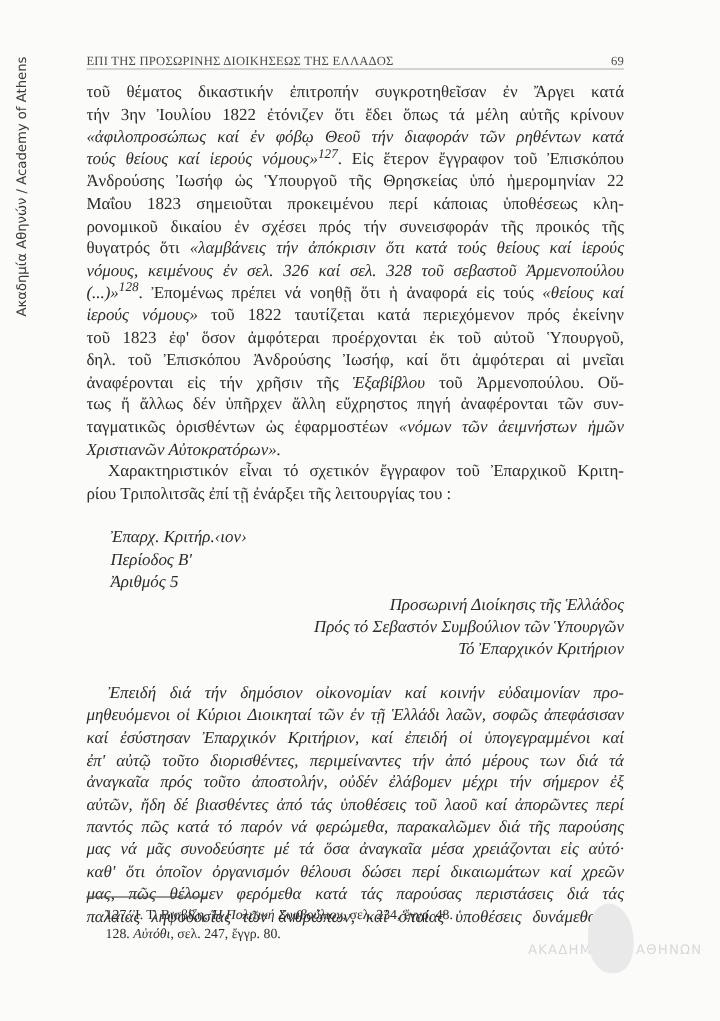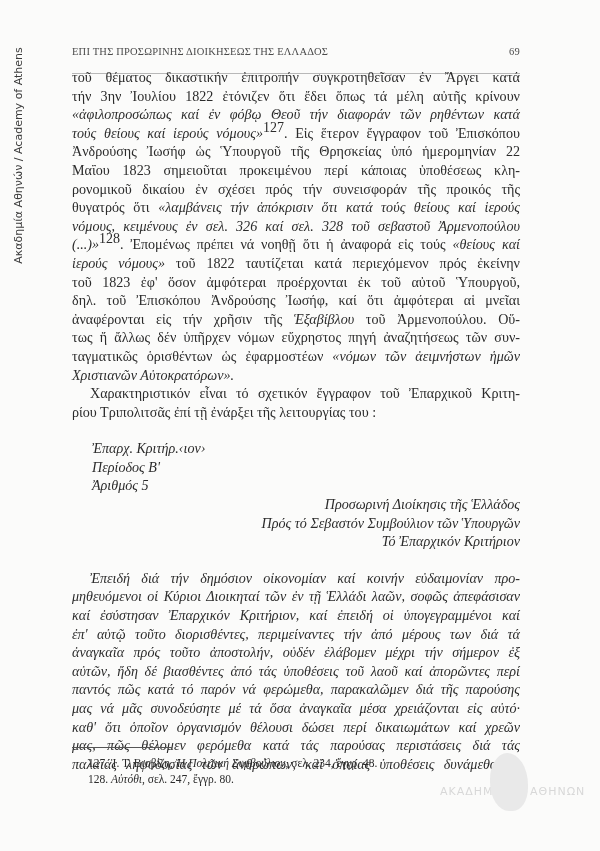--- a/index.html
+++ b/index.html
@@ -14,31 +14,31 @@
     display: flex; align-items: center; justify-content: center;
   }
   .side-label span {
     display: block; transform: rotate(-90deg); white-space: nowrap;
     font-family: "DejaVu Sans", sans-serif; font-size: 11px; color: #3a3a3a;
   }
   .header {
     position: absolute; left: 72px; top: 46px; width: 448px;
     display: flex; justify-content: space-between; align-items: baseline;
     font-size: 10.5px; letter-spacing: 0.2px; color: #4a4a4a;
-    padding-bottom: 16px; border-bottom: 1px solid #b8b8b8;
+    padding-bottom: 0; border-bottom: 1px solid #b8b8b8;
   }
   .body {
     position: absolute; left: 72px; top: 68px; width: 448px;
     font-size: 14.1px; line-height: 18.6px; text-align: justify;
   }
   .line { display: block; white-space: nowrap; text-align-last: justify; text-align: justify; }
   .line.last { text-align-last: left; }
   .line.indent { padding-left: 18px; }
   i, .it { font-style: italic; }
-  sup { font-size: 14px; line-height: 0; vertical-align: super; }
+  sup { font-size: 11px; line-height: 0; vertical-align: super; font-style: italic; }
   .gap { height: 18px; }
   .doc-lines { padding-left: 20px; font-style: italic; }
   .center-lines { text-align: right; font-style: italic; }
   .center-lines span { display: block; }
   .quote-block { font-style: italic; }
   .footnote-rule {
     position: absolute; left: 72px; top: 747px; width: 100px; height: 1px; background: #555;
   }
   .footnotes {
     position: absolute; left: 88px; top: 756px; font-size: 11.5px; line-height: 15.5px;
@@ -75,21 +75,21 @@
     <span class="line">Ἀνδρούσης Ἰωσήφ ὡς Ὑπουργοῦ τῆς Θρησκείας ὑπό ἡμερομηνίαν 22</span>
     <span class="line">Μαΐου 1823 σημειοῦται προκειμένου περί κάποιας ὑποθέσεως κλη-</span>
     <span class="line">ρονομικοῦ δικαίου ἐν σχέσει πρός τήν συνεισφοράν τῆς προικός τῆς</span>
     <span class="line"><span>θυγατρός ὅτι </span><i>«λαμβάνεις τήν ἀπόκρισιν ὅτι κατά τούς θείους καί ἱερούς</i></span>
     <span class="line it">νόμους, κειμένους ἐν σελ. 326 καί σελ. 328 τοῦ σεβαστοῦ Ἀρμενοπούλου</span>
     <span class="line"><i>(...)»</i><sup>128</sup><span>. Ἐπομένως πρέπει νά νοηθῇ ὅτι ἡ ἀναφορά εἰς τούς </span><i>«θείους καί</i></span>
     <span class="line"><i>ἱερούς νόμους»</i><span> τοῦ 1822 ταυτίζεται κατά περιεχόμενον πρός ἐκείνην</span></span>
     <span class="line">τοῦ 1823 ἐφ' ὅσον ἀμφότεραι προέρχονται ἐκ τοῦ αὐτοῦ Ὑπουργοῦ,</span>
     <span class="line">δηλ. τοῦ Ἐπισκόπου Ἀνδρούσης Ἰωσήφ, καί ὅτι ἀμφότεραι αἱ μνεῖαι</span>
     <span class="line"><span>ἀναφέρονται εἰς τήν χρῆσιν τῆς </span><i>Ἑξαβίβλου</i><span> τοῦ Ἀρμενοπούλου. Οὕ-</span></span>
-    <span class="line">τως ἤ ἄλλως δέν ὑπῆρχεν νόμων εὔχρηστος πηγή ἀναζητήσεως τῶν συν-</span>
+    <span class="line">τως ἤ ἄλλως δέν ὑπῆρχεν ἄλλη εὔχρηστος πηγή ἀναφέρονται τῶν συν-</span>
     <span class="line"><span>ταγματικῶς ὁρισθέντων ὡς ἐφαρμοστέων </span><i>«νόμων τῶν ἀειμνήστων ἡμῶν</i></span>
     <span class="line last it">Χριστιανῶν Αὐτοκρατόρων».</span>
   </div>
 
   <div>
     <span class="line indent">Χαρακτηριστικόν εἶναι τό σχετικόν ἔγγραφον τοῦ Ἐπαρχικοῦ Κριτη-</span>
     <span class="line last">ρίου Τριπολιτσᾶς ἐπί τῇ ἐνάρξει τῆς λειτουργίας του :</span>
   </div>
 
   <div class="gap"></div>

